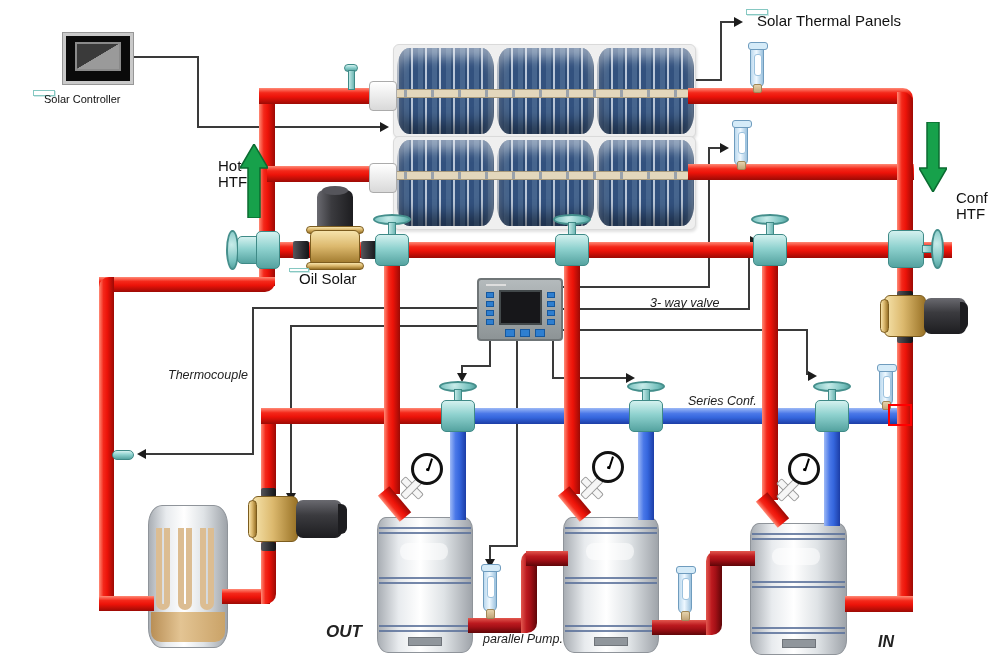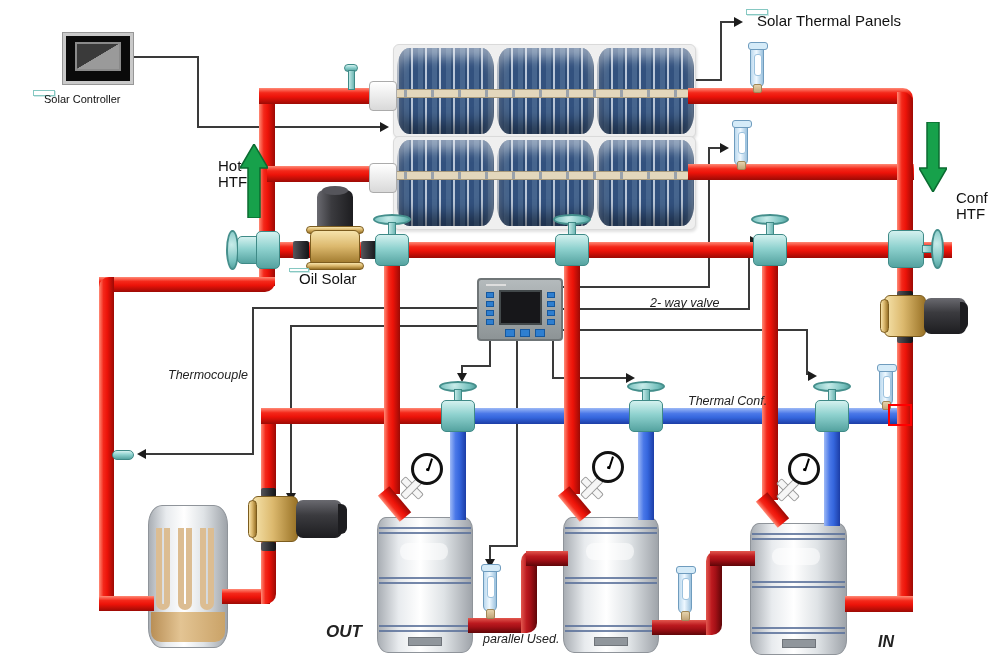--- a/index.html
+++ b/index.html
@@ -321,20 +321,20 @@
     <span>Hot</span>
       <br>
     <span>HTF</span>
   </div>
   <div class="flow" style="left:930px;top:190px;width:52px">
     <span>Conf</span>
       <br>
     <span>HTF</span>
   </div>
 
-  <div class="ital" style="left:650px;top:296px">2- way valve</div>
+  <div class="ital" style="left:650px;top:296px">3- way valve</div>
   <div class="ital" style="left:168px;top:368px">Thermocouple</div>
-  <div class="ital" style="left:688px;top:394px">Thermal Conf.</div>
-  <div class="ital" style="left:483px;top:632px">parallel Used.</div>
+  <div class="ital" style="left:688px;top:394px">Series Conf.</div>
+  <div class="ital" style="left:483px;top:632px">parallel Pump.</div>
   <div class="ital" style="left:326px;top:622px;font-size:17px;font-weight:600">OUT</div>
   <div class="ital" style="left:878px;top:633px;font-size:16px;font-weight:600">IN</div>
 
 </div>
 
 </body></html>

